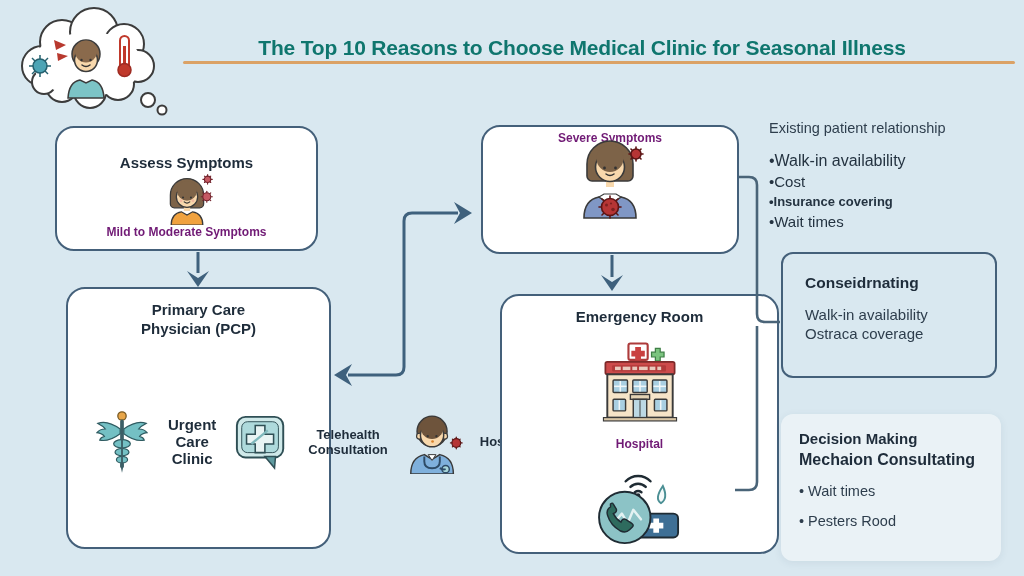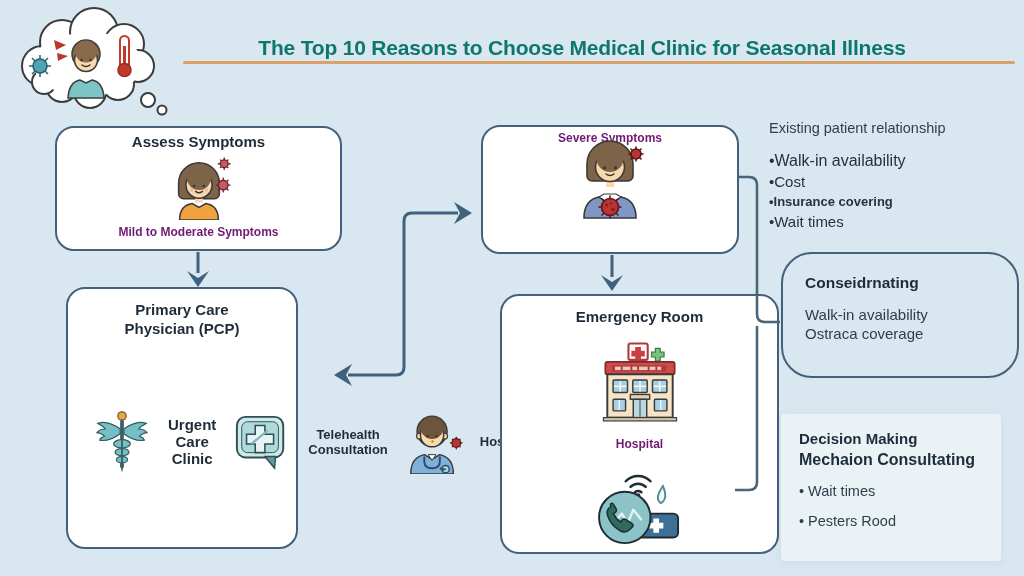--- a/index.html
+++ b/index.html
@@ -11,41 +11,41 @@
          font-size:21px;font-weight:700;color:#0f766e;letter-spacing:-0.2px;}
   .title-underline{position:absolute;left:183px;top:61px;width:832px;height:3px;
          background:#dba266;border-radius:2px;}
 
   
   .flowbox{position:absolute;background:#ffffff;border:2px solid #44607a;border-radius:19px;
          box-sizing:border-box;display:flex;flex-direction:column;align-items:center;}
   .box-heading{font-weight:700;color:#1e2c3a;font-size:15px;text-align:center;line-height:1.25;}
   .box-sub{font-weight:700;color:#701a75;font-size:12px;text-align:center;}
 
-  .assess-box{left:55px;top:126px;width:287px;height:125px;justify-content:space-between;padding:5px 6px 10px;}
+  .assess-box{left:55px;top:126px;width:263px;height:125px;justify-content:space-between;padding:26px 6px 10px;}
   .severe-box{left:481px;top:125px;width:258px;height:129px;justify-content:flex-start;padding:4px 6px 9px;}
   .severe-box .icon-holder{position:absolute;top:6px;left:0;right:0;display:flex;justify-content:center;}
 
-  .pcp-box{left:66px;top:287px;width:232px;height:262px;padding:12px 8px 8px;}
+  .pcp-box{left:66px;top:287px;width:265px;height:262px;padding:12px 8px 8px;}
   .pcp-rows{width:100%;display:flex;flex-direction:row;flex:1;justify-content:flex-start;margin-top:6px;}
   .pcp-row{display:flex;align-items:center;}
   .pcp-row .icon-cell{width:92px;display:flex;justify-content:center;flex:0 0 92px;}
   .pcp-row .row-label{flex:1;text-align:center;font-weight:700;color:#1e2c3a;}
   .row-label.lg{font-size:15px;}
   .row-label.sm{font-size:13px;}
 
   .er-box{left:500px;top:294px;width:279px;height:260px;padding:12px 6px 6px;justify-content:space-between;}
 
-  .considering-box{position:absolute;left:781px;top:252px;width:238px;height:126px;
-         border:2px solid #44607a;border-radius:31px;box-sizing:border-box;padding:20px 0 0 22px;}
+  .considering-box{position:absolute;left:781px;top:252px;width:216px;height:126px;
+         border:2px solid #44607a;border-radius:12px;box-sizing:border-box;padding:20px 0 0 22px;}
   .considering-box .c-title{font-weight:700;font-size:15.5px;color:#1e2c3a;margin-bottom:14px;}
   .considering-box .c-line{font-size:15px;color:#2e3e4d;line-height:1.25;}
 
   .decision-box{position:absolute;left:781px;top:414px;width:220px;height:147px;background:#eaf2f6;
-         border-radius:4px;box-sizing:border-box;padding:16px 0 0 18px;
+         border-radius:12px;box-sizing:border-box;padding:16px 0 0 18px;
          box-shadow:0 2px 8px rgba(40,70,90,0.08);}
   .decision-box .d-title1{font-weight:700;font-size:15px;color:#1e2c3a;}
   .decision-box .d-title2{font-weight:700;font-size:16px;color:#1e2c3a;margin-top:4px;}
   .decision-box ul{list-style:none;margin:14px 0 0 0;padding:0;}
   .decision-box li{font-size:14.5px;color:#2e3e4d;margin-bottom:14px;}
   .decision-box li::before{content:"\2022  ";color:#2e3e4d;}
 
   
   .factors{position:absolute;left:769px;top:120px;width:250px;}
   .factors .f-heading{font-size:14.5px;color:#2e3e4d;}

